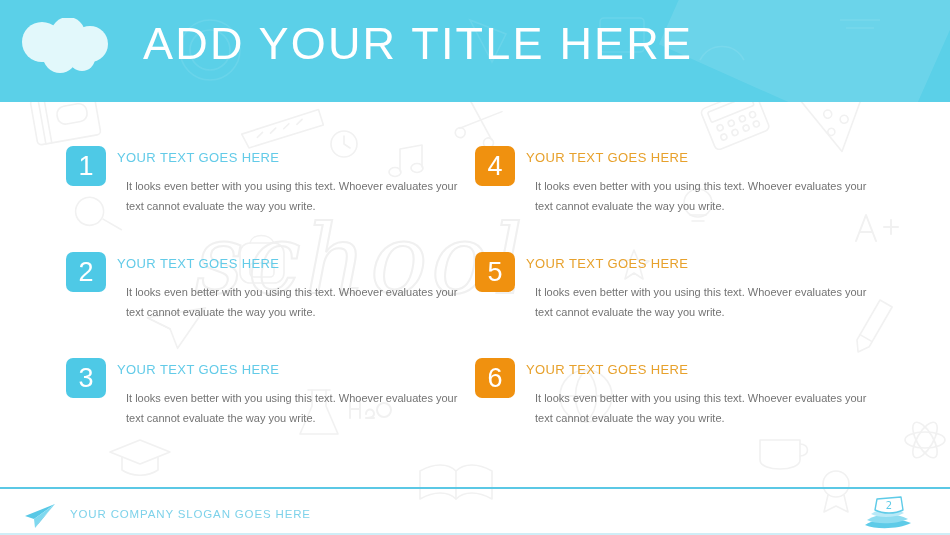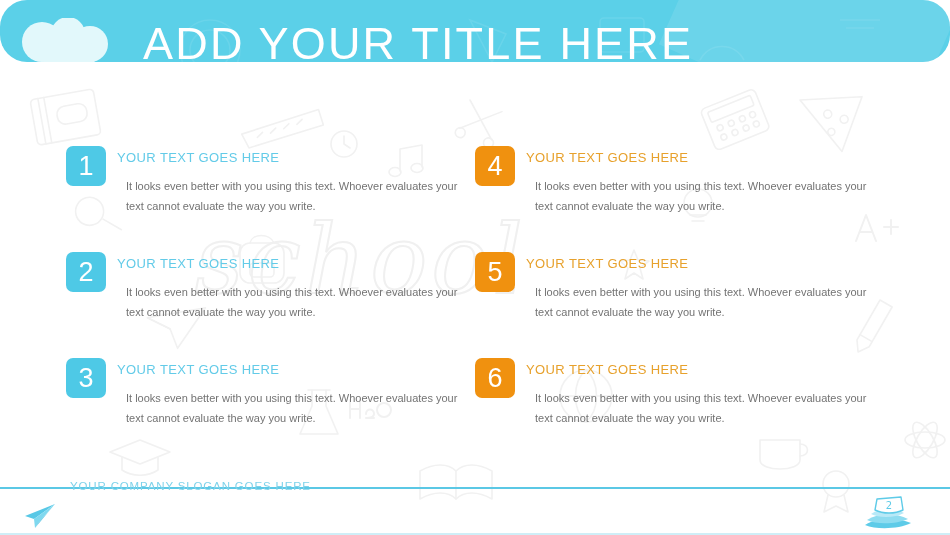--- a/index.html
+++ b/index.html
@@ -48,25 +48,24 @@
     z-index: 0;
     white-space: nowrap;
     pointer-events: none;
   }
 
   
   .header {
     position: absolute;
     left: 0; top: 0;
     width: 950px;
-    height: 62px;
+    height: 102px;
     background: #5bd0e8;
     overflow: hidden;
     z-index: 2;
-    border-radius: 27px;
   }
   .header-sheen {
     position: absolute;
     right: -40px;
     top: -60px;
     width: 260px;
     height: 230px;
     background: rgba(255,255,255,0.10);
     transform: rotate(24deg);
     transform-origin: top right;
@@ -186,21 +185,21 @@
     position: absolute;
     left: 22px;
     top: 503px;
     width: 34px;
     height: 26px;
     z-index: 3;
   }
   .slogan {
     position: absolute;
     left: 70px;
-    top: 480px;
+    top: 508px;
     font-size: 11.5px;
     letter-spacing: 0.85px;
     color: #7ed2ea;
     z-index: 3;
     white-space: nowrap;
   }
   .brand-logo {
     position: absolute;
     left: 857px;
     top: 495px;

